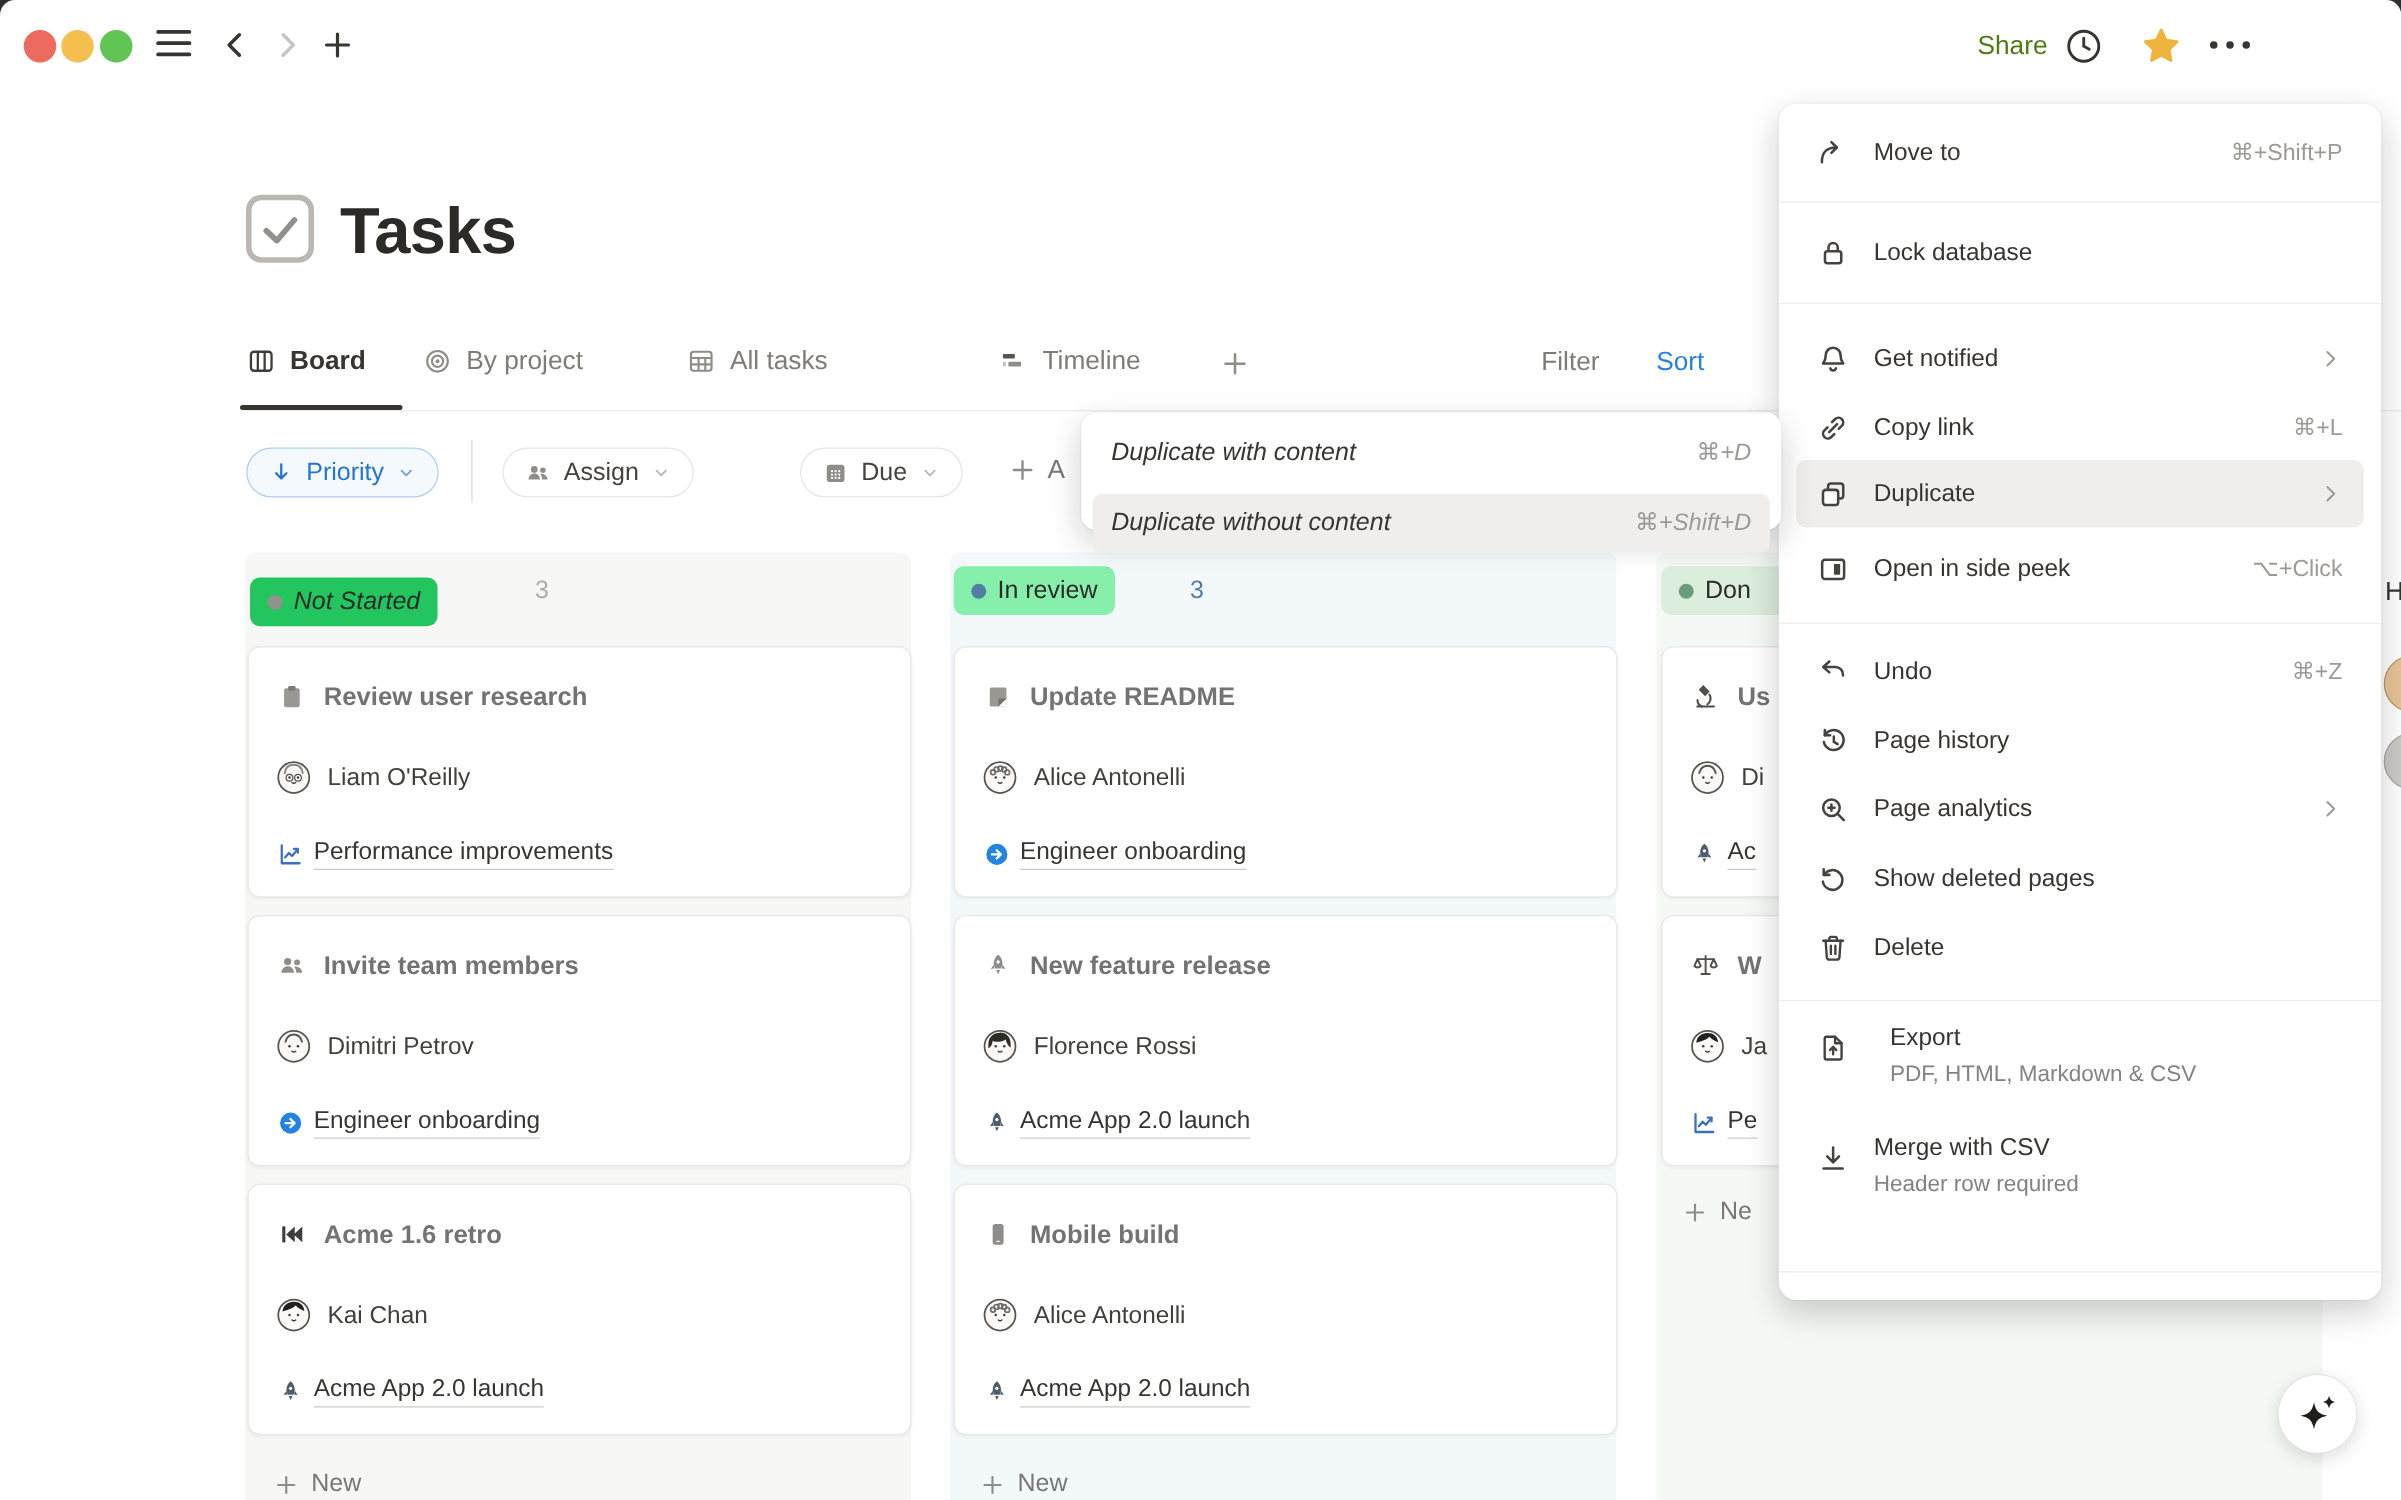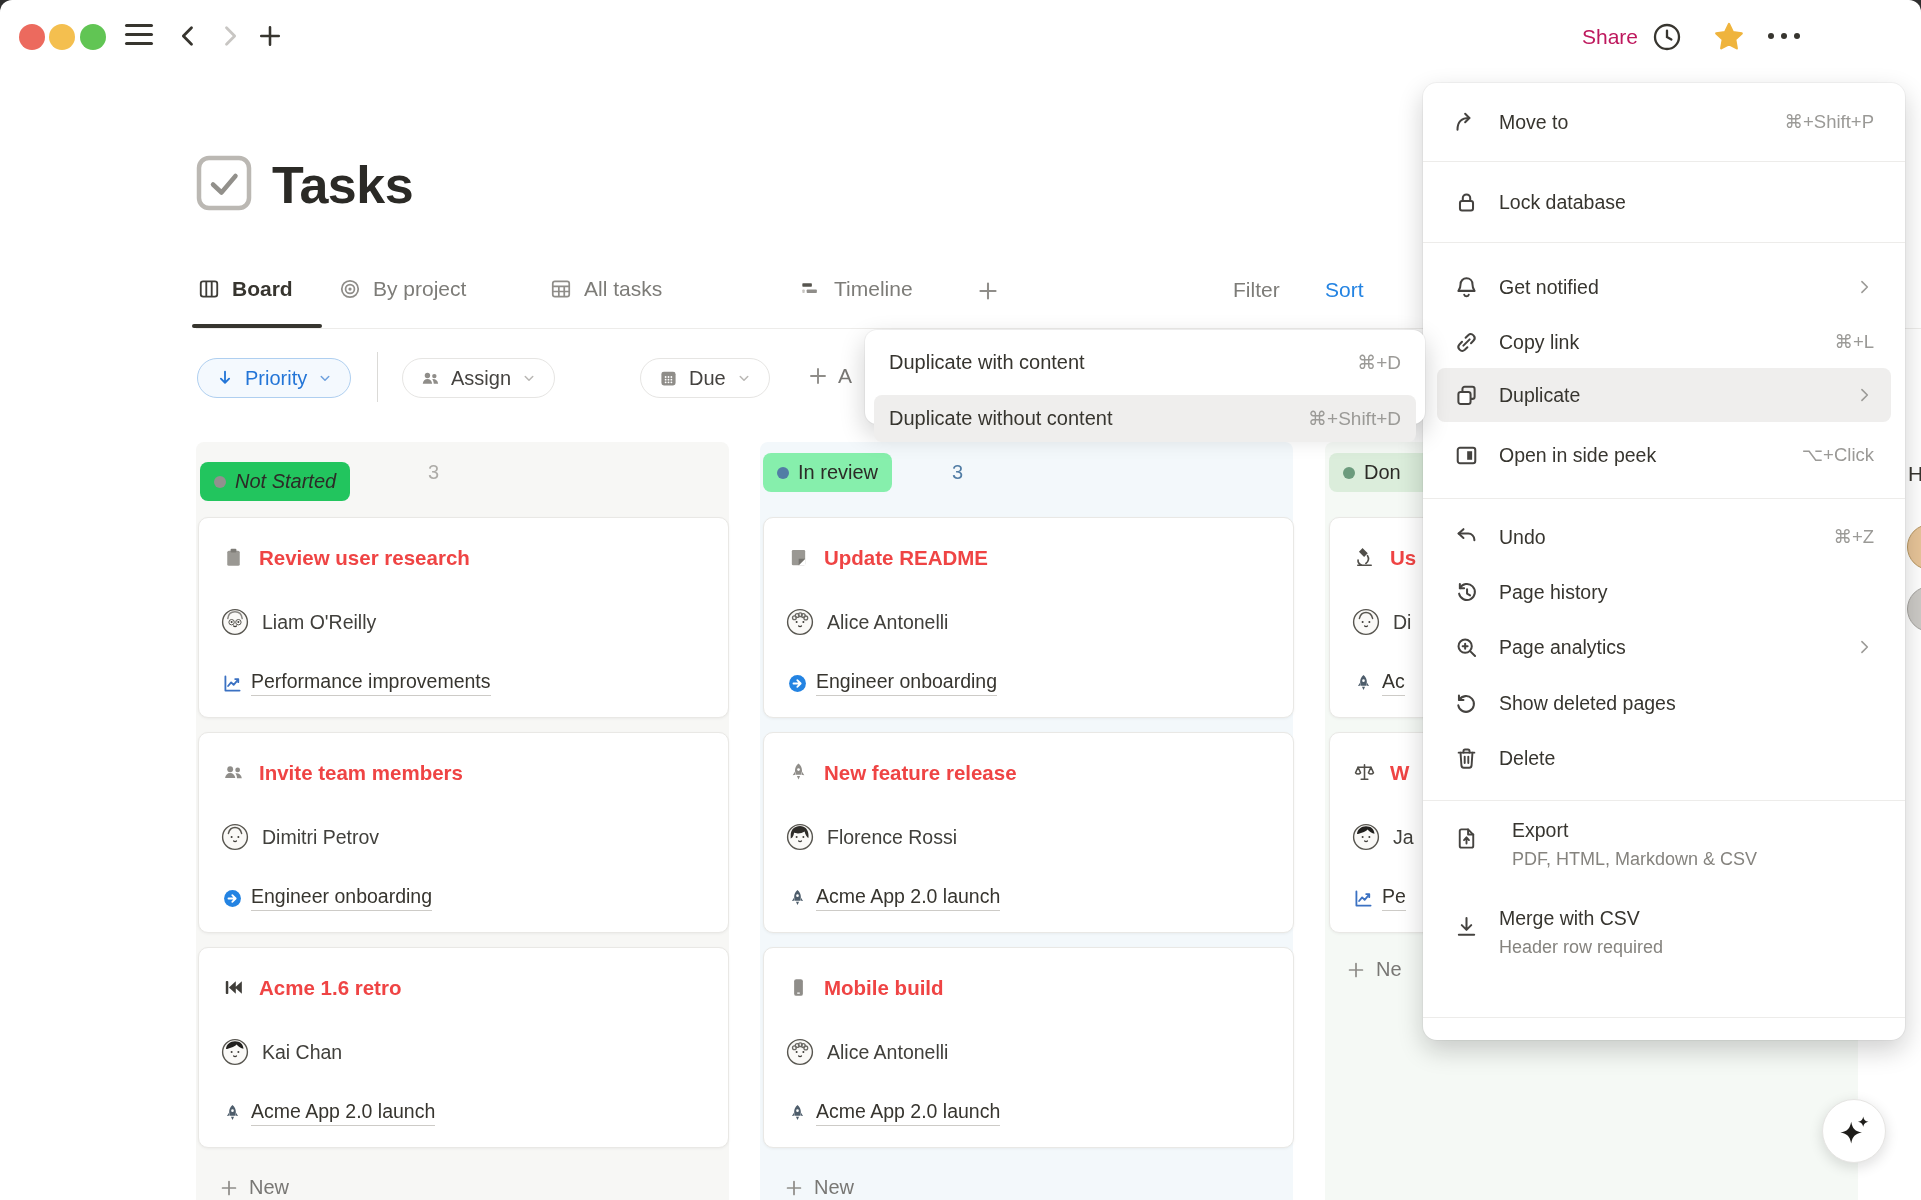--- a/index.html
+++ b/index.html
@@ -1,37 +1,37 @@
 <!DOCTYPE html>
 <html><head>
 <meta charset="utf-8">
 <style>
   html,body{margin:0;padding:0;background:#2f2f2f;}
   .window{position:relative;width:1921px;height:1200px;background:#ffffff;overflow:hidden;
     border-radius:12px 12px 0 0;font-family:"Liberation Sans","DejaVu Sans",sans-serif;color:#37352F;}
   .abs{position:absolute;}
   .tl{width:26px;height:26px;border-radius:50%;}
-  .toolbar-right-label{font-size:21px;color:#be185d;}
+  .toolbar-right-label{font-size:21px;color:#4d7c0f;}
   .page-title{font-size:52px;font-weight:700;color:#2b2a26;letter-spacing:-.5px;}
   .tab{display:flex;align-items:center;gap:10px;font-size:21px;color:#7D7C78;}
   .tab.active{color:#37352F;font-weight:600;}
   .ctrl{font-size:21px;color:#7D7C78;}
   .ctrl.blue{color:#2383E2;}
   .pill{display:inline-flex;align-items:center;gap:9px;height:40px;padding:0 16px;border-radius:21px;
     border:1.3px solid #E6E5E3;background:#fff;font-size:20px;color:#454340;box-sizing:border-box;}
   .pill.blue{border-color:#AFCFF0;background:#F4F9FE;color:#2375D7;font-weight:500;}
   .colbg{border-radius:8px 8px 0 0;}
   .colpill{display:inline-flex;align-items:center;gap:9px;height:39px;padding:0 14px;border-radius:8px;
     font-size:20px;font-weight:500;color:#2c2b27;overflow:hidden;white-space:nowrap;}
   .coldot{width:12px;height:12px;border-radius:50%;flex:0 0 auto;}
   .colcount{font-size:20px;color:#AEACA8;}
   .card{width:531px;height:201px;background:#fff;border:1px solid #E9E8E5;border-radius:10px;
     box-shadow:0 1px 3px rgba(15,15,15,.05);box-sizing:border-box;}
   .c-row{position:absolute;display:flex;align-items:center;}
-  .c-title{left:22px;top:27px;gap:13px;font-size:20.5px;font-weight:600;color:#ef4444;}
+  .c-title{left:22px;top:27px;gap:13px;font-size:20.5px;font-weight:600;color:#737373;}
   .c-person{left:22px;top:90px;gap:13px;font-size:19.5px;color:#41403C;}
   .c-link{left:22px;top:152px;gap:7px;font-size:19.5px;font-weight:500;color:#37352F;}
   .c-link .lbl{border-bottom:1.5px solid #CDCBC7;padding-bottom:2px;}
   .newrow{display:flex;align-items:center;gap:9px;font-size:20px;color:#787774;}
   .popup{background:#fff;border-radius:12px;box-shadow:0 0 0 1px rgba(15,15,15,.04),0 10px 26px rgba(15,15,15,.2);}
   .menu-row{position:absolute;left:14px;right:14px;height:54px;display:flex;align-items:center;border-radius:8px;}
   .menu-row .mic{width:27px;height:27px;margin-left:16px;flex:0 0 auto;display:flex;}
   .menu-row .mlab{margin-left:19px;font-size:19.5px;color:#37352F;flex:1;}
   .menu-row .msc{font-size:18.5px;color:#9B9A97;margin-right:17px;}
   .menu-row.hl{background:#EFEEED;}
@@ -742,21 +742,21 @@
           </svg>
         </span>
       <span style="margin-left:19px;display:flex;flex-direction:column;gap:7px;">
         <span class="mlab" style="margin-left:0;">Merge with CSV</span>
         <span class="menu-sub">Header row required</span>
       </span>
     </div>
     <div class="menu-div" style="top:934px;"></div>
   </div>
 
-  <div class="abs popup" style="left:865px;top:330px;width:560px;height:94px;z-index:70;">
+  <div class="abs popup" style="left:865px;top:330px;width:560px;height:94px;z-index:70;font-style:italic;">
     <div class="sm-row" style="top:9px;">
       <span class="mlab">Duplicate with content</span>
       <span class="msc">⌘+D</span>
     </div>
     <div class="sm-row hl" style="top:65px;">
       <span class="mlab">Duplicate without content</span>
       <span class="msc">⌘+Shift+D</span>
     </div>
   </div>
 

